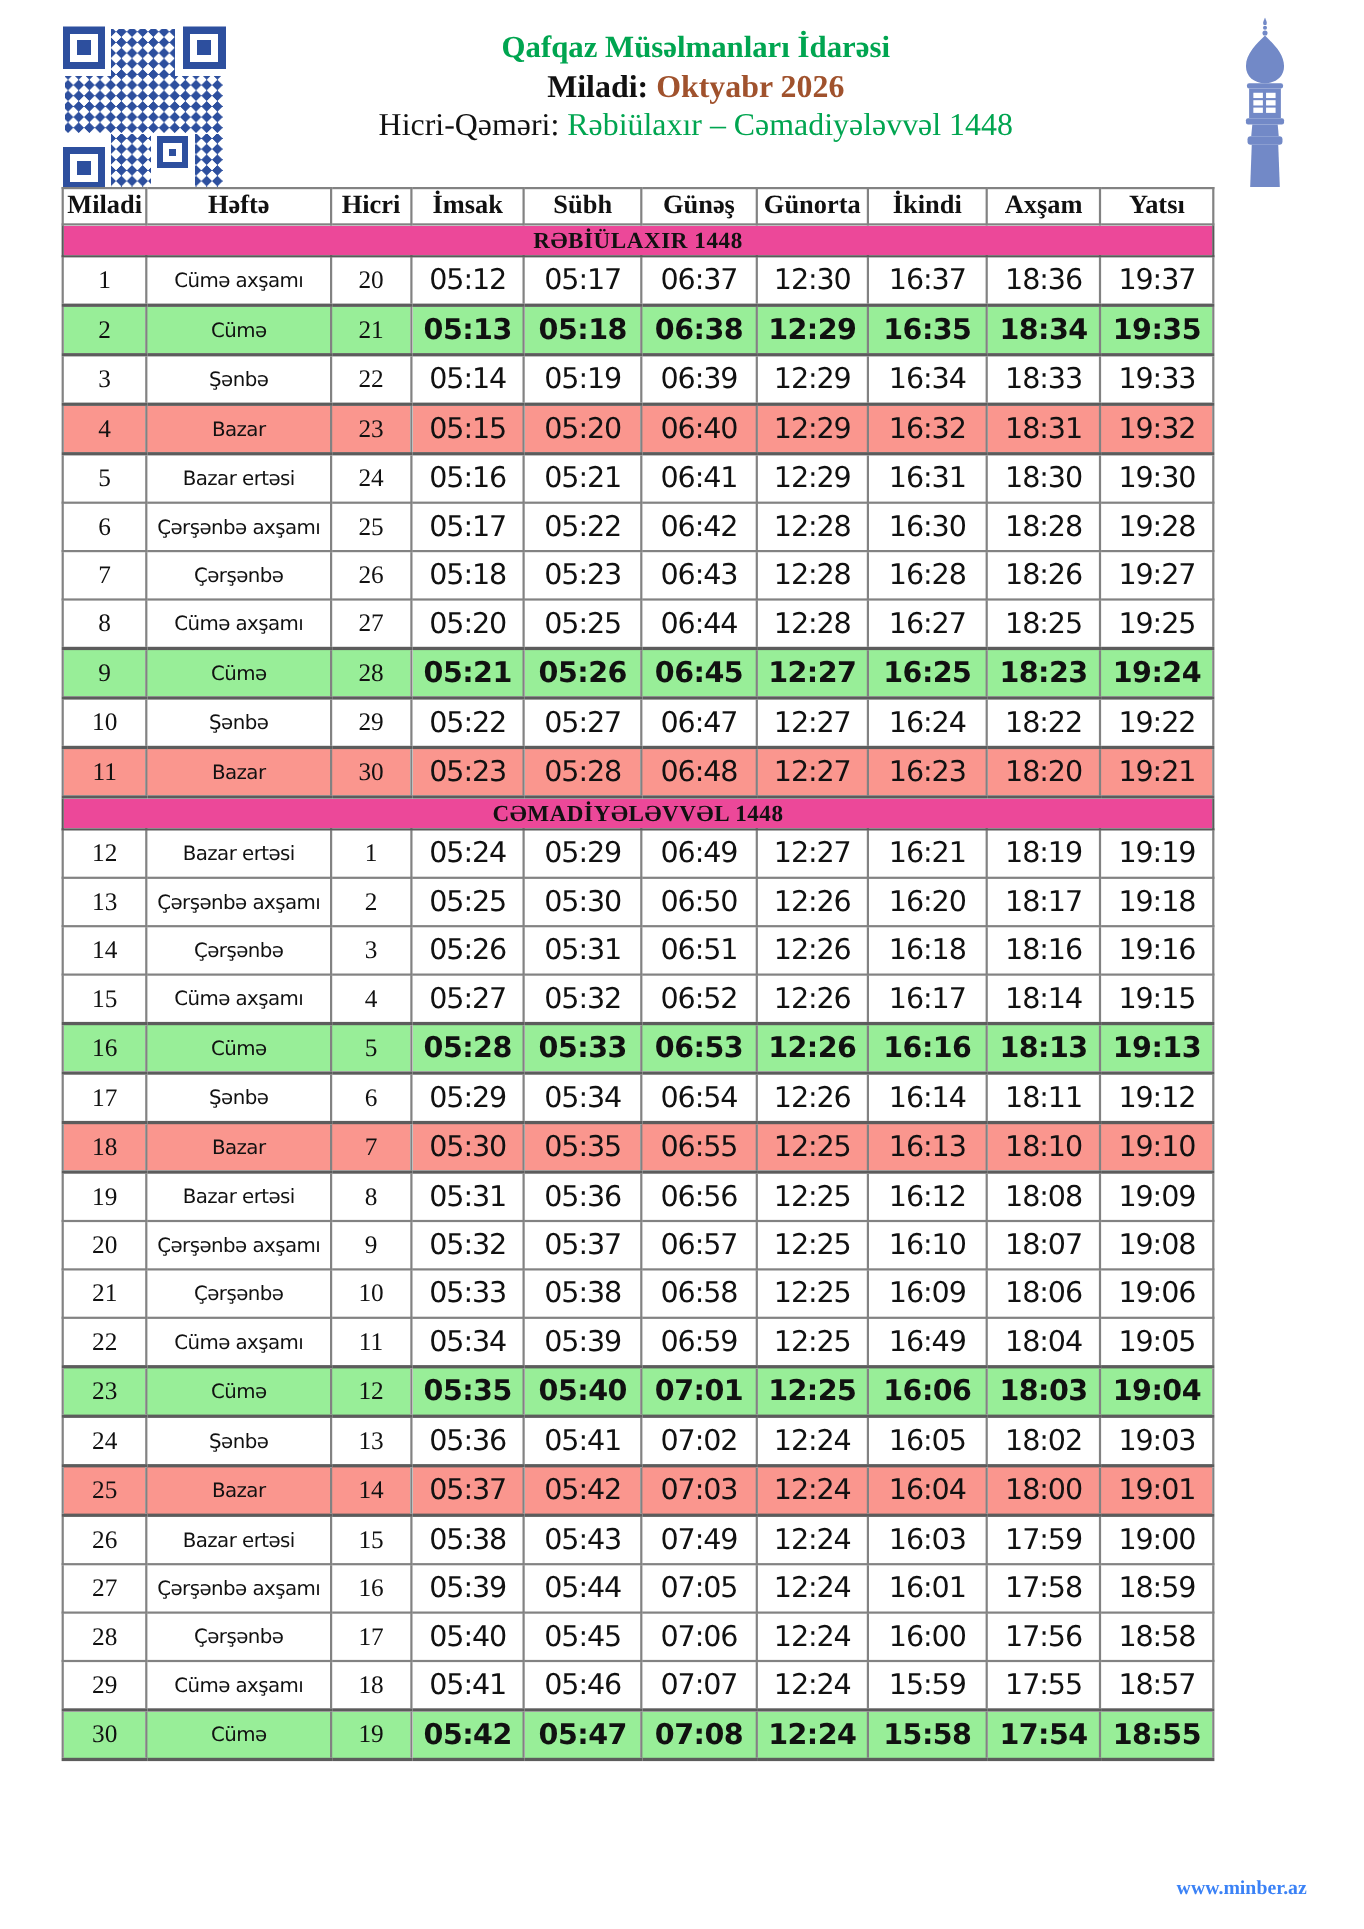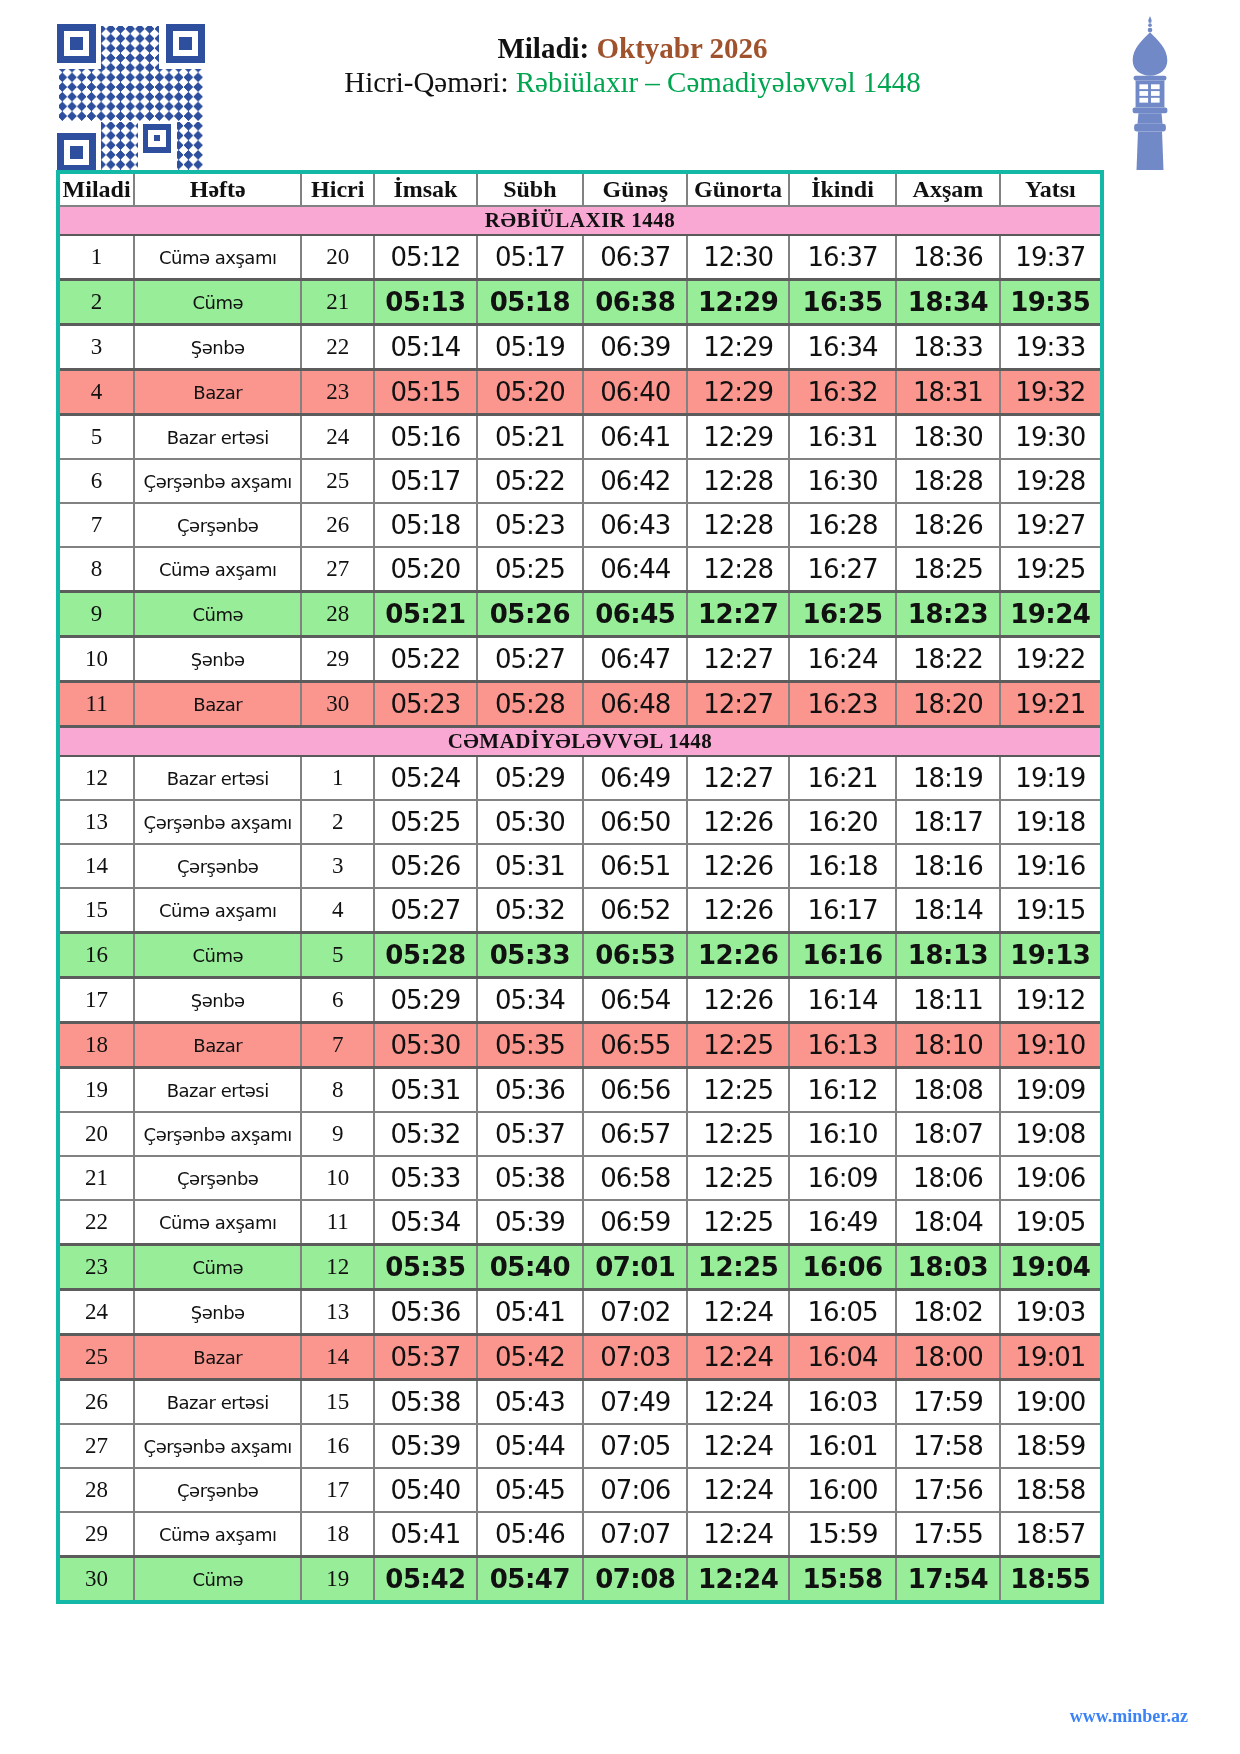--- a/index.html
+++ b/index.html
@@ -17,29 +17,29 @@
   .head-title .t-sep{color:#111;}
   .head-title .t-region{color:#0070C0;}
   .head-miladi{font-size:29px;font-weight:bold;margin-top:4px;color:#111;}
   .head-miladi .v{color:#A0522D;}
   .head-hicri{font-size:29px;font-weight:normal;margin-top:2px;color:#111;}
   .head-hicri .v{color:#00A550;}
   
   table.prayer{
     position:absolute;left:56px;top:170px;width:1048px;
     border-collapse:collapse;table-layout:fixed;
-    border:4px solid #14b8a6;
+    border:2px solid #14b8a6;
   }
   table.prayer th, table.prayer td{
     border:2px solid #828282;text-align:center;vertical-align:middle;
     padding:0;overflow:hidden;white-space:nowrap;color:#111;
   }
   tr.cols th{height:31px;font-size:24px;font-weight:bold;font-family:"Liberation Serif",serif;background:#fff;}
   tr.section td{
-    height:27px;background:#f9a8d4;font-size:21px;font-weight:bold;
+    height:27px;background:#ec4899;font-size:21px;font-weight:bold;
     font-family:"Liberation Serif",serif;letter-spacing:.5px;
     border-color:#5a5a5a;
   }
   tr.data td{height:42px;}
   td.num{font-family:"Liberation Serif",serif;font-size:23px;}
   td.weekday{font-family:"DejaVu Sans",sans-serif;font-size:18px;letter-spacing:-0.5px;}
   td.time{font-family:"DejaVu Sans",sans-serif;font-size:26px;letter-spacing:-1px;}
   tr.hl-green{background:#98EE98;}
   tr.hl-red{background:#FA968E;}
   tr.hl-green td, tr.hl-red td{border-top:3px solid #5c5c5c;border-bottom:3px solid #5c5c5c;}
@@ -108,20 +108,21 @@
       <rect x="33" y="71" width="9" height="5"></rect>
       <rect x="21" y="78" width="9" height="5"></rect>
       <rect x="33" y="78" width="9" height="5"></rect>
       <rect x="21" y="85" width="9" height="5"></rect>
       <rect x="33" y="85" width="9" height="5"></rect>
     </g>
   </svg>
 </div>
 
 <div class="head-block">
+  <div class="head-org">Qafqaz Müsəlmanları İdarəsi</div>
   <div class="head-miladi">
     <span>Miladi:</span>
     <span class="v">Oktyabr 2026</span>
   </div>
   <div class="head-hicri">
     <span>Hicri-Qəməri:</span>
     <span class="v">Rəbiülaxır – Cəmadiyələvvəl 1448</span>
   </div>
 </div>
 

